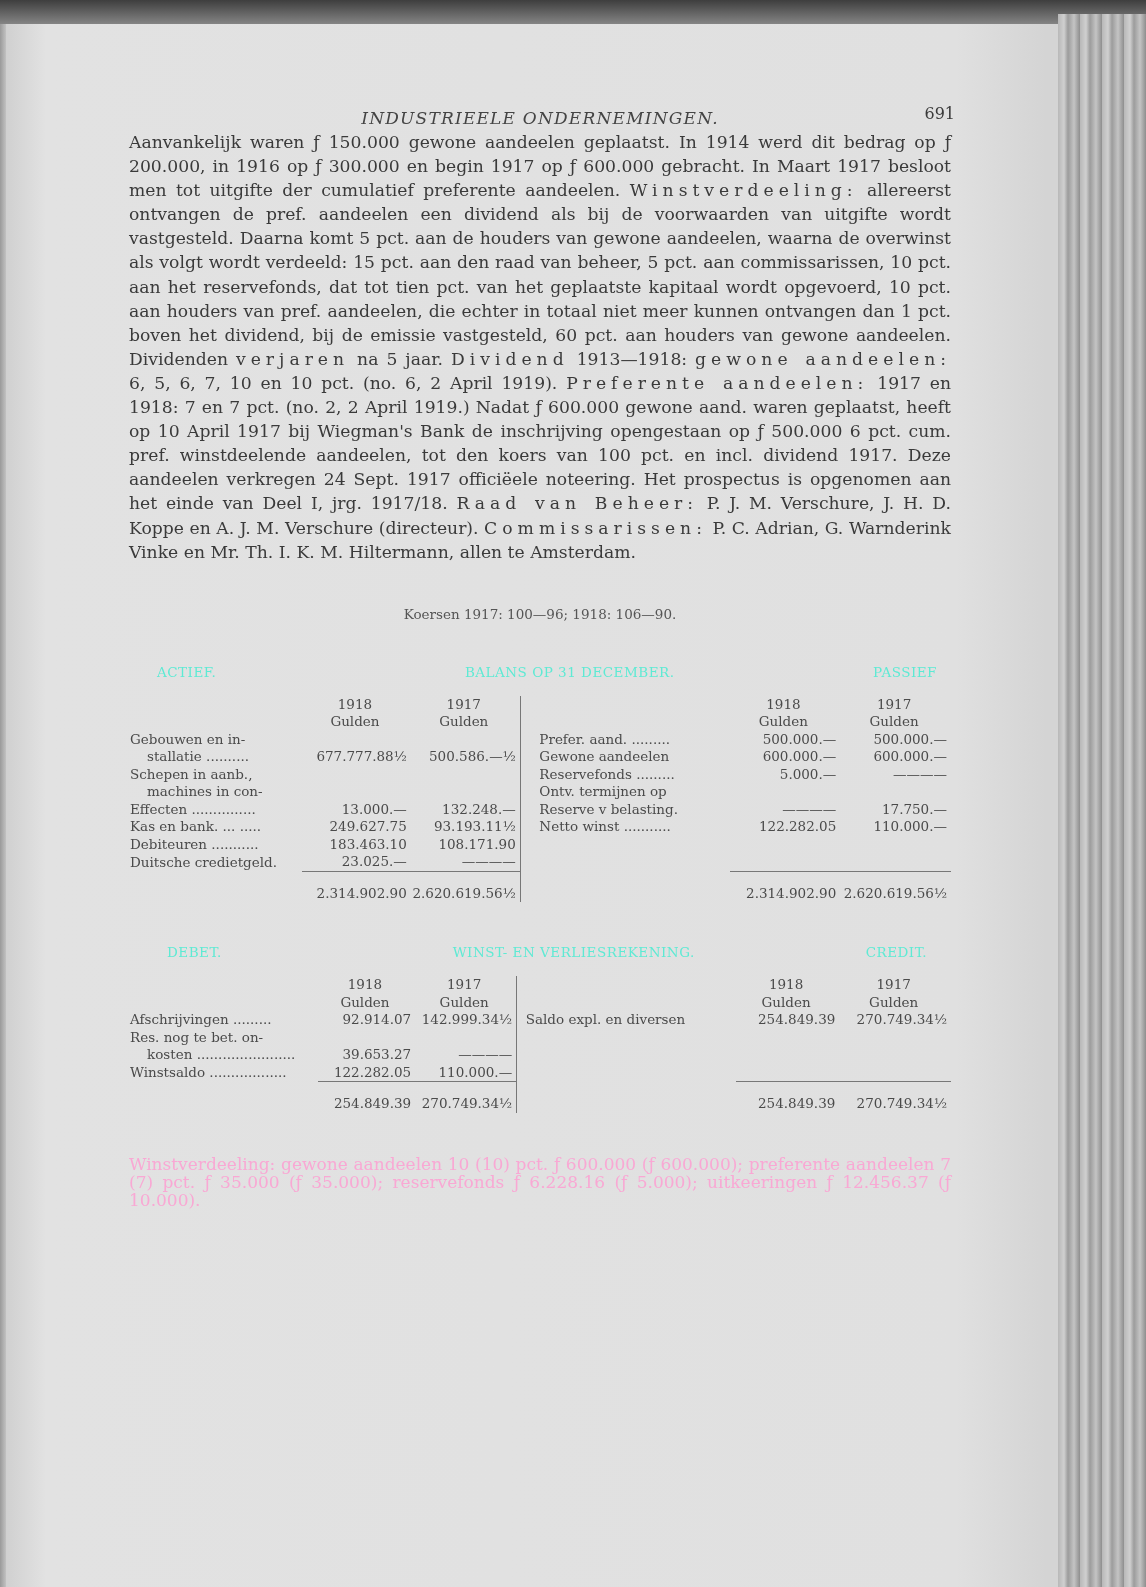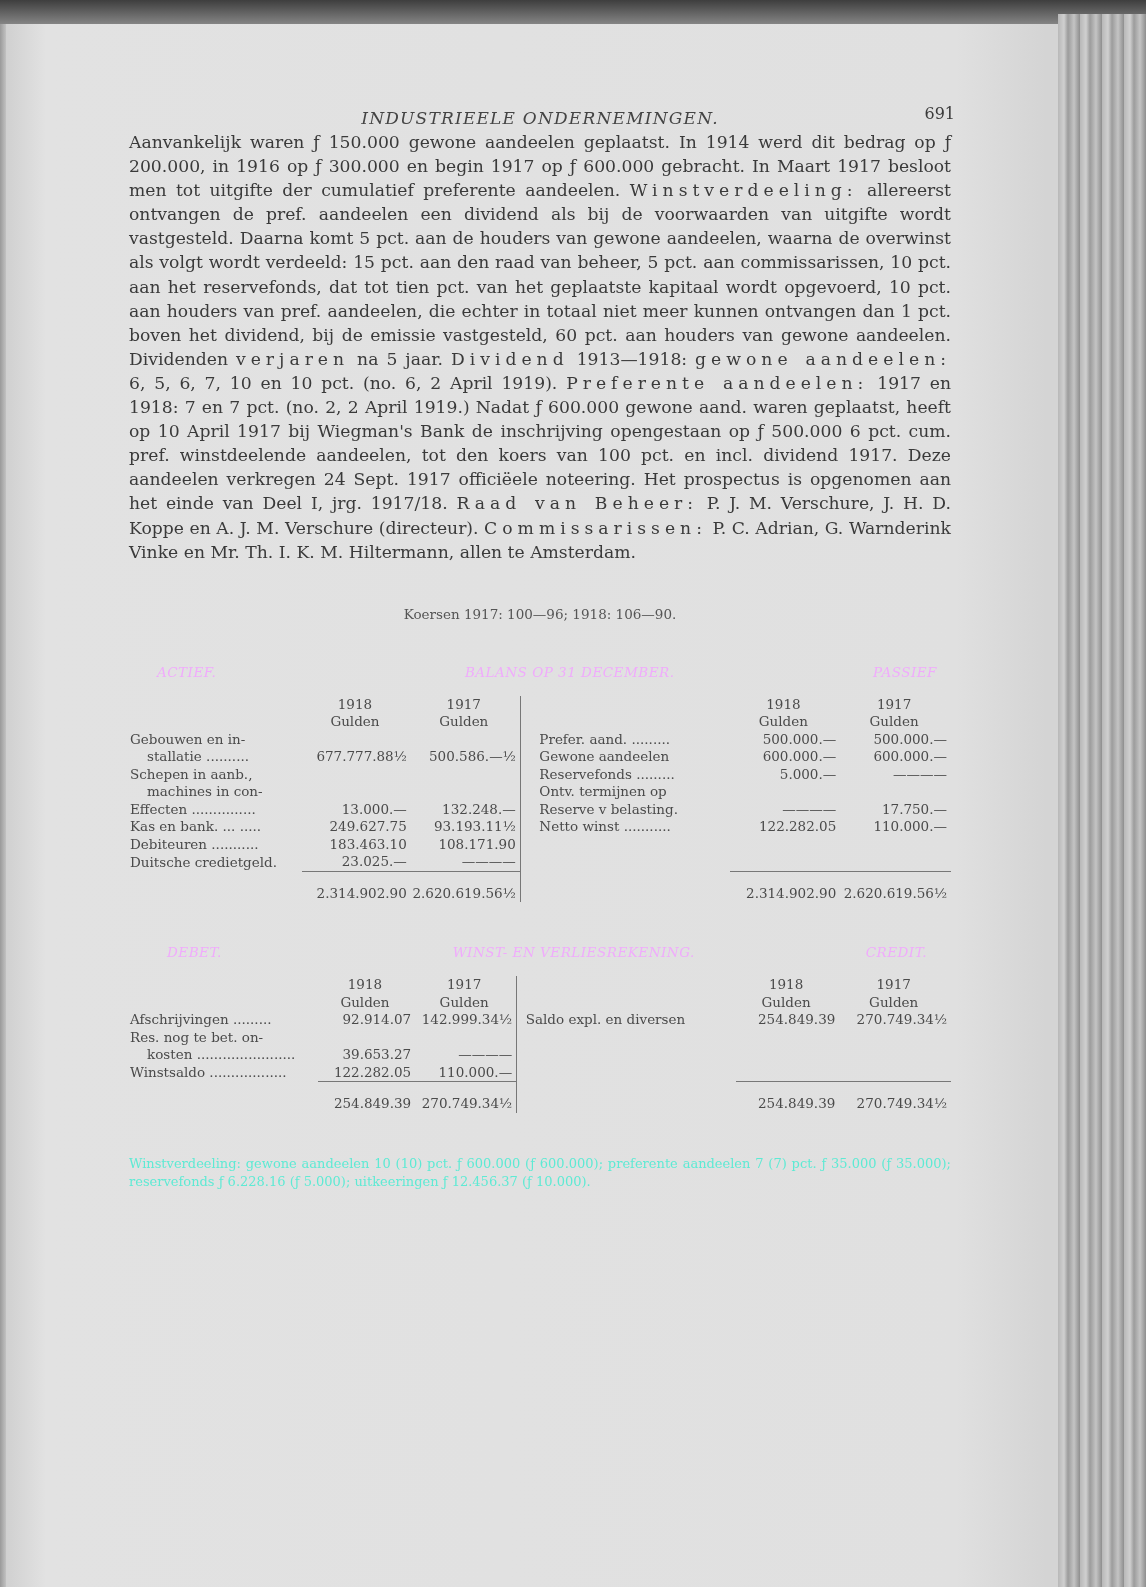--- a/index.html
+++ b/index.html
@@ -29,29 +29,29 @@
     .running-head { position: relative; height: 30px; }
     .running-title {
       position: absolute; left: 0; right: 0; text-align: center;
       font-style: italic; letter-spacing: 1.2px; font-size: 17px; top: 8px; color: #444;
     }
     .page-number { position: absolute; right: -4px; top: 4px; font-size: 16px; }
     p.body { margin: 0; text-align: justify; hyphens: manual; }
     .sp { letter-spacing: 5px; }
     .koersen { text-align: center; font-size: 13.5px; margin-top: 38px; color: #555; }
     table.fin { border-collapse: collapse; font-size: 13.5px; line-height: 15.5px; width: 100%; color: #4a4a4a; }
-    .sect-head { display: flex; justify-content: space-between; font-size: 13.5px; margin-top: 34px; color: #f0abfc; letter-spacing: 0.5px; font-style: italic; }
+    .sect-head { display: flex; justify-content: space-between; font-size: 13.5px; margin-top: 34px; color: #5eead4; letter-spacing: 0.5px; }
     .sect-head span { display: inline-block; }
     .num { text-align: right; white-space: nowrap; padding-right: 4px; }
     .lbl { white-space: nowrap; }
     .ind { padding-left: 18px; }
     .vsep { border-right: 1px solid #777; }
     .total-row td { padding-top: 14px; }
     .rule-top { border-top: 1px solid #777; }
-    .footnote { font-size: 13px; line-height: 18px; margin-top: 42px; text-align: justify; color: #5eead4; }
+    .footnote { font-size: 17px; line-height: 18px; margin-top: 42px; text-align: justify; color: #f9a8d4; }
   </style>
 </head>
 <body>
 
 <div class="top-shadow"></div>
 <div class="left-edge"></div>
 <div class="page"></div>
 <div class="page-stack"></div>
 
 <div class="content">

